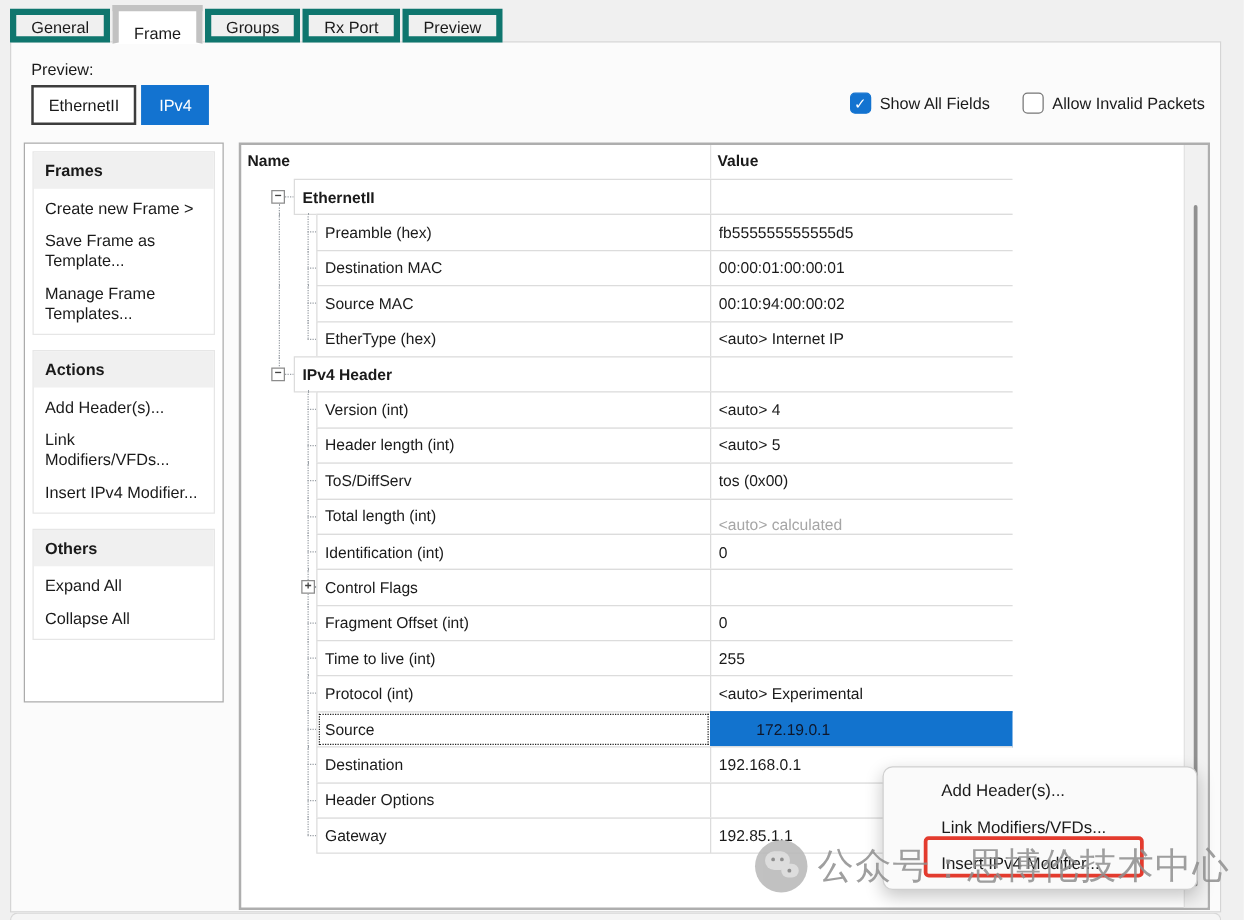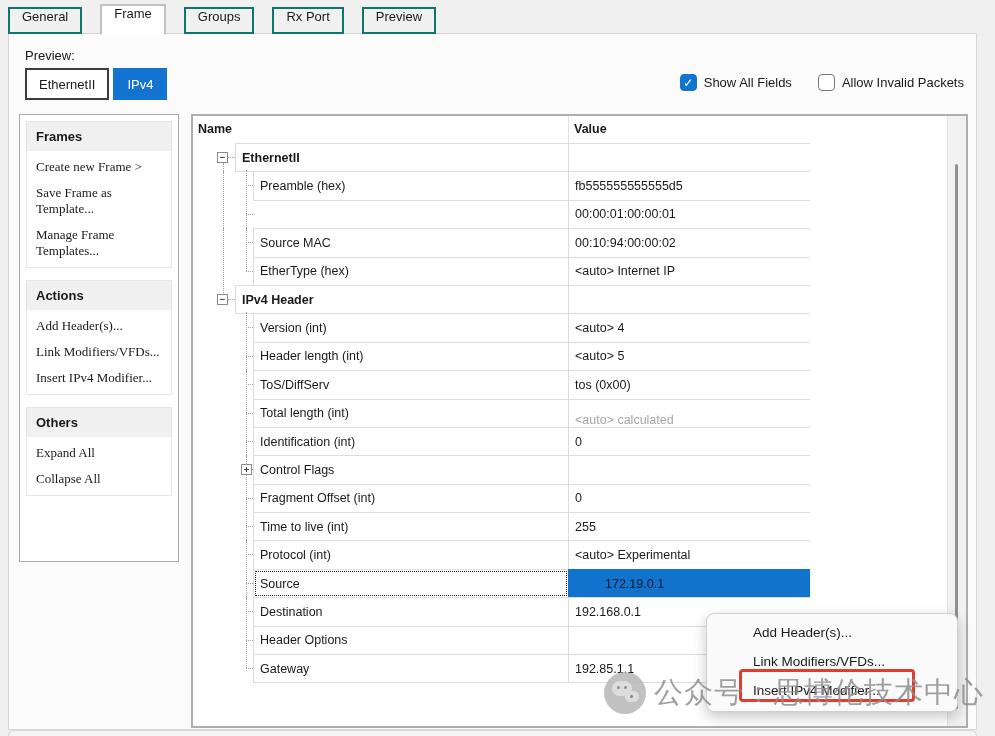--- a/index.html
+++ b/index.html
@@ -6,22 +6,22 @@
     --accent:#1373d0; --sel:#1273ce; --red:#e33b2e; --muted:#a6a6a6; --dot:#9aa0a6;
   }
   html,body{margin:0;padding:0;}
   body{
     width:995px;height:736px;position:relative;overflow:hidden;
     background:#f0f0f0;font-family:"Liberation Sans",sans-serif;color:#1a1a1a;
     -webkit-font-smoothing:antialiased;
   }
   
   .tabbar{position:absolute;left:8px;top:5px;display:flex;align-items:flex-end;z-index:4;height:29px;}
-  .tab{background:#f0f0f0;border:2px solid #0f766e;height:27px;box-sizing:border-box;
-       display:flex;align-items:flex-start;padding:0 12px;font-size:13px;margin-right:18px;cursor:pointer;}
+  .tab{background:#f0f0f0;border:5px solid #0f766e;height:27px;box-sizing:border-box;
+       display:flex;align-items:flex-end;padding:0 12px;font-size:13px;margin-right:2px;cursor:pointer;}
   .tab.active{background:#fff;border-color:#c2c2c2;border-bottom:1px solid #fff;height:31px;margin-bottom:-1px;z-index:5;}
   
   .panel{position:absolute;left:8px;top:33px;width:969px;height:697px;background:#fbfbfb;
          border:1px solid #d5d5d5;box-sizing:border-box;}
   .pv-label{position:absolute;left:16px;top:14px;font-size:13px;}
   .pv-row{position:absolute;left:16px;top:34px;display:flex;}
   .pv-btn{height:32px;min-width:46px;padding:0 12px;display:flex;align-items:center;justify-content:center;
           font-size:13px;box-sizing:border-box;background:#fff;border:2px solid #3c3c3c;margin-right:4px;cursor:pointer;}
   .pv-btn.selected{background:var(--accent);border-color:var(--accent);color:#fff;}
   .opts{position:absolute;right:12px;top:40px;display:flex;gap:26px;align-items:center;}
@@ -29,21 +29,21 @@
   .cb{width:17px;height:17px;border-radius:4px;border:1px solid #767676;background:#fff;box-sizing:border-box;
       display:flex;align-items:center;justify-content:center;}
   .opt.checked .cb{background:var(--accent);border-color:var(--accent);}
   .cb .g{display:none;color:#fff;font-size:12px;line-height:12px;}
   .opt.checked .cb .g{display:block;}
   
   .sidebar{position:absolute;left:10px;top:80px;width:160px;height:448px;background:#fff;
            border:1px solid #ababab;box-sizing:border-box;padding:6px;}
   .section{border:1px solid #e6e6e6;margin-bottom:12px;background:#fff;}
   .sec-title{background:#f0f0f0;font-weight:bold;padding:7px 9px;font-size:13px;}
-  .sec-items{padding:3px 0;font-family:Liberation Serif, serif;}
+  .sec-items{padding:3px 0;}
   .sec-item{padding:5px 9px;font-size:13px;line-height:16px;cursor:pointer;}
   
   .tbl{position:absolute;left:182px;top:80px;width:777px;height:614px;background:#fff;
        border:2px solid #aeaeae;box-sizing:border-box;}
   .grid{position:absolute;left:0;top:0;width:617px;height:100%;overflow:hidden;}
   .thead{position:relative;height:27px;font-size:12.5px;}
   .thead .colname{position:absolute;left:5px;top:6px;font-weight:bold;}
   .thead .colvalue{position:absolute;left:381px;top:6px;font-weight:bold;}
   .colsep{position:absolute;left:375px;top:0;height:27px;border-left:1px solid #e2e2e2;}
   .row{position:relative;height:29.4px;margin-top:-1px;font-size:12.5px;}
@@ -200,20 +200,23 @@
               </div>
     <div class="cell value">
                 <span>fb555555555555d5</span>
               </div>
   </div>
             <div class="row n-d1 r-cfull r-elbow r-tfull">
     <span class="m32"></span>
     <span class="m53"></span>
     <span class="elb"></span>
 
+    <div class="cell name">
+                <span>Destination MAC</span>
+              </div>
     <div class="cell value">
                 <span>00:00:01:00:00:01</span>
               </div>
   </div>
             <div class="row n-d1 r-cfull r-elbow r-tfull">
     <span class="m32"></span>
     <span class="m53"></span>
     <span class="elb"></span>
 
     <div class="cell name">

